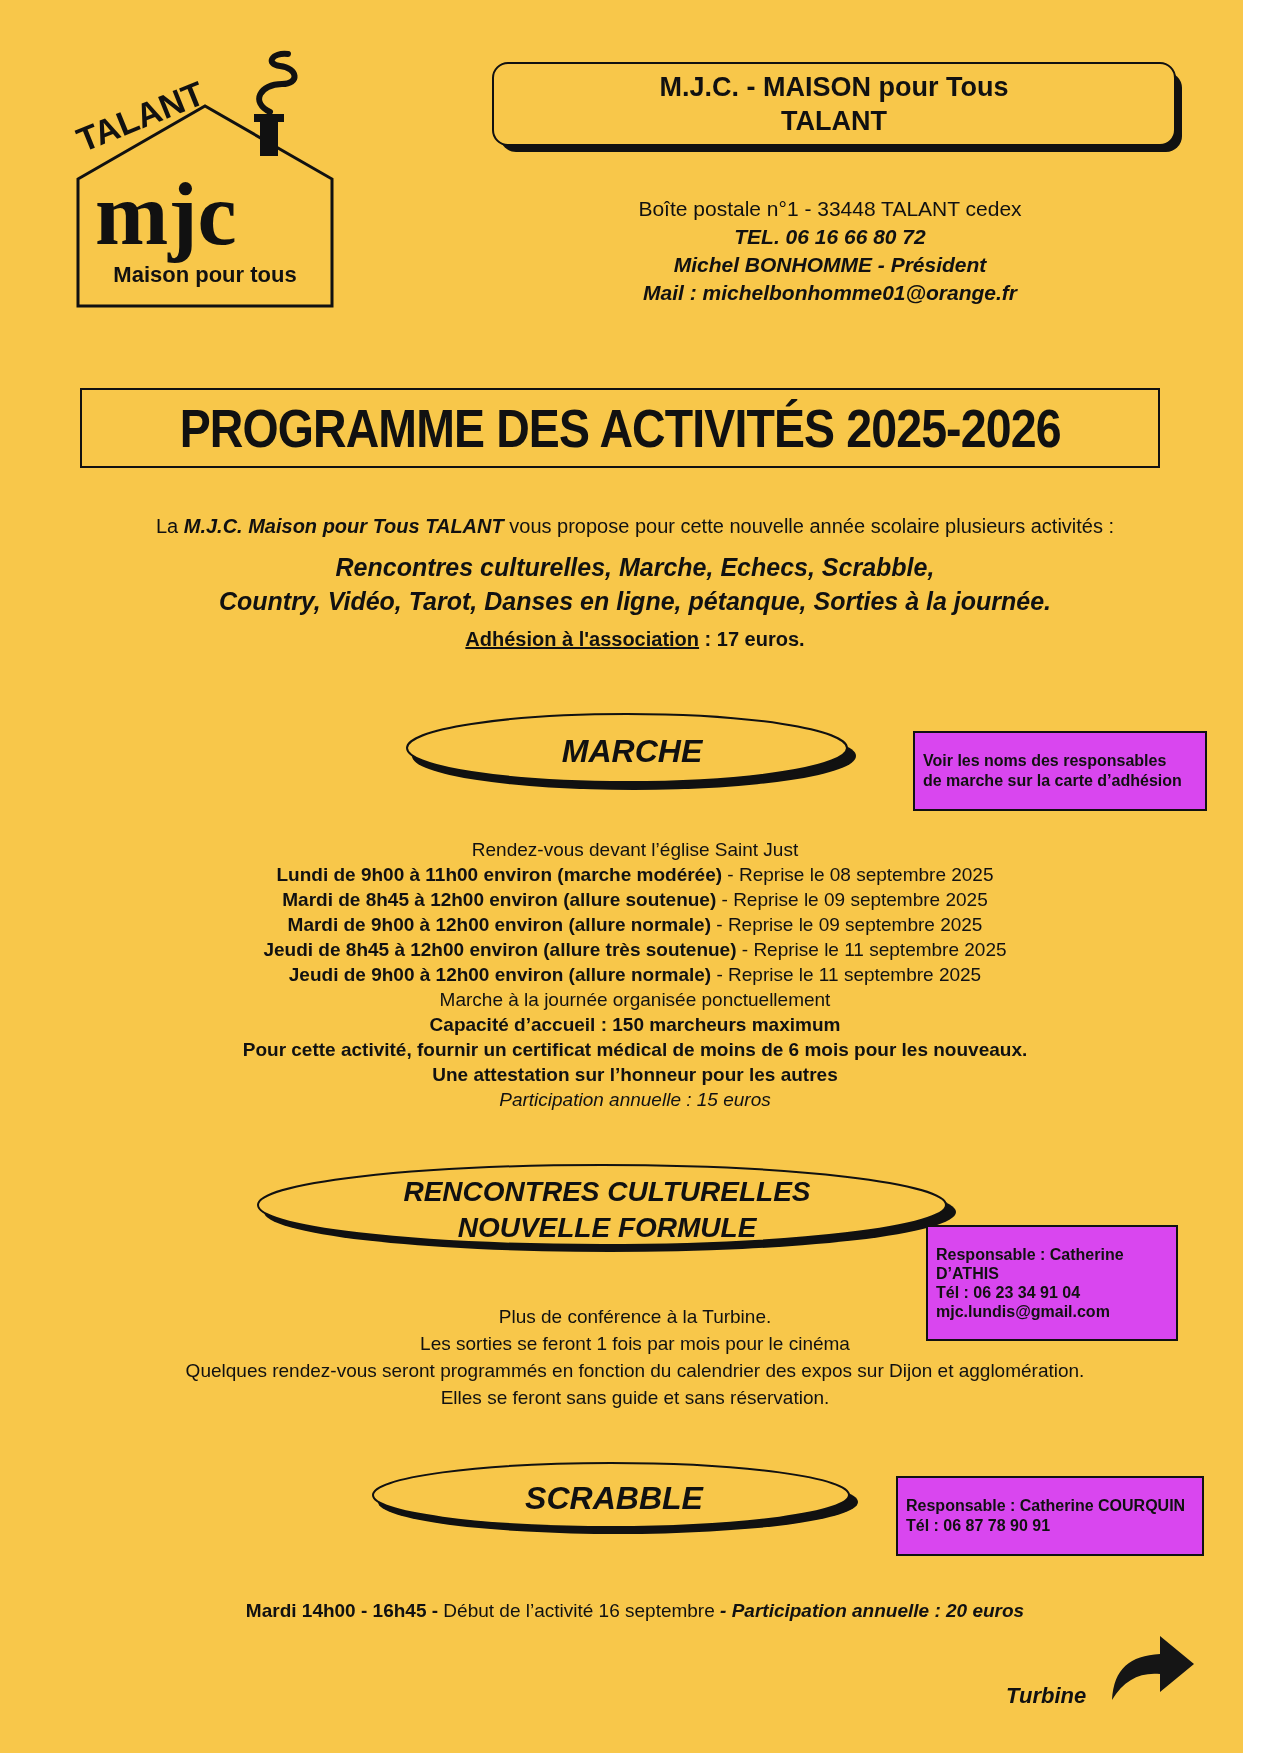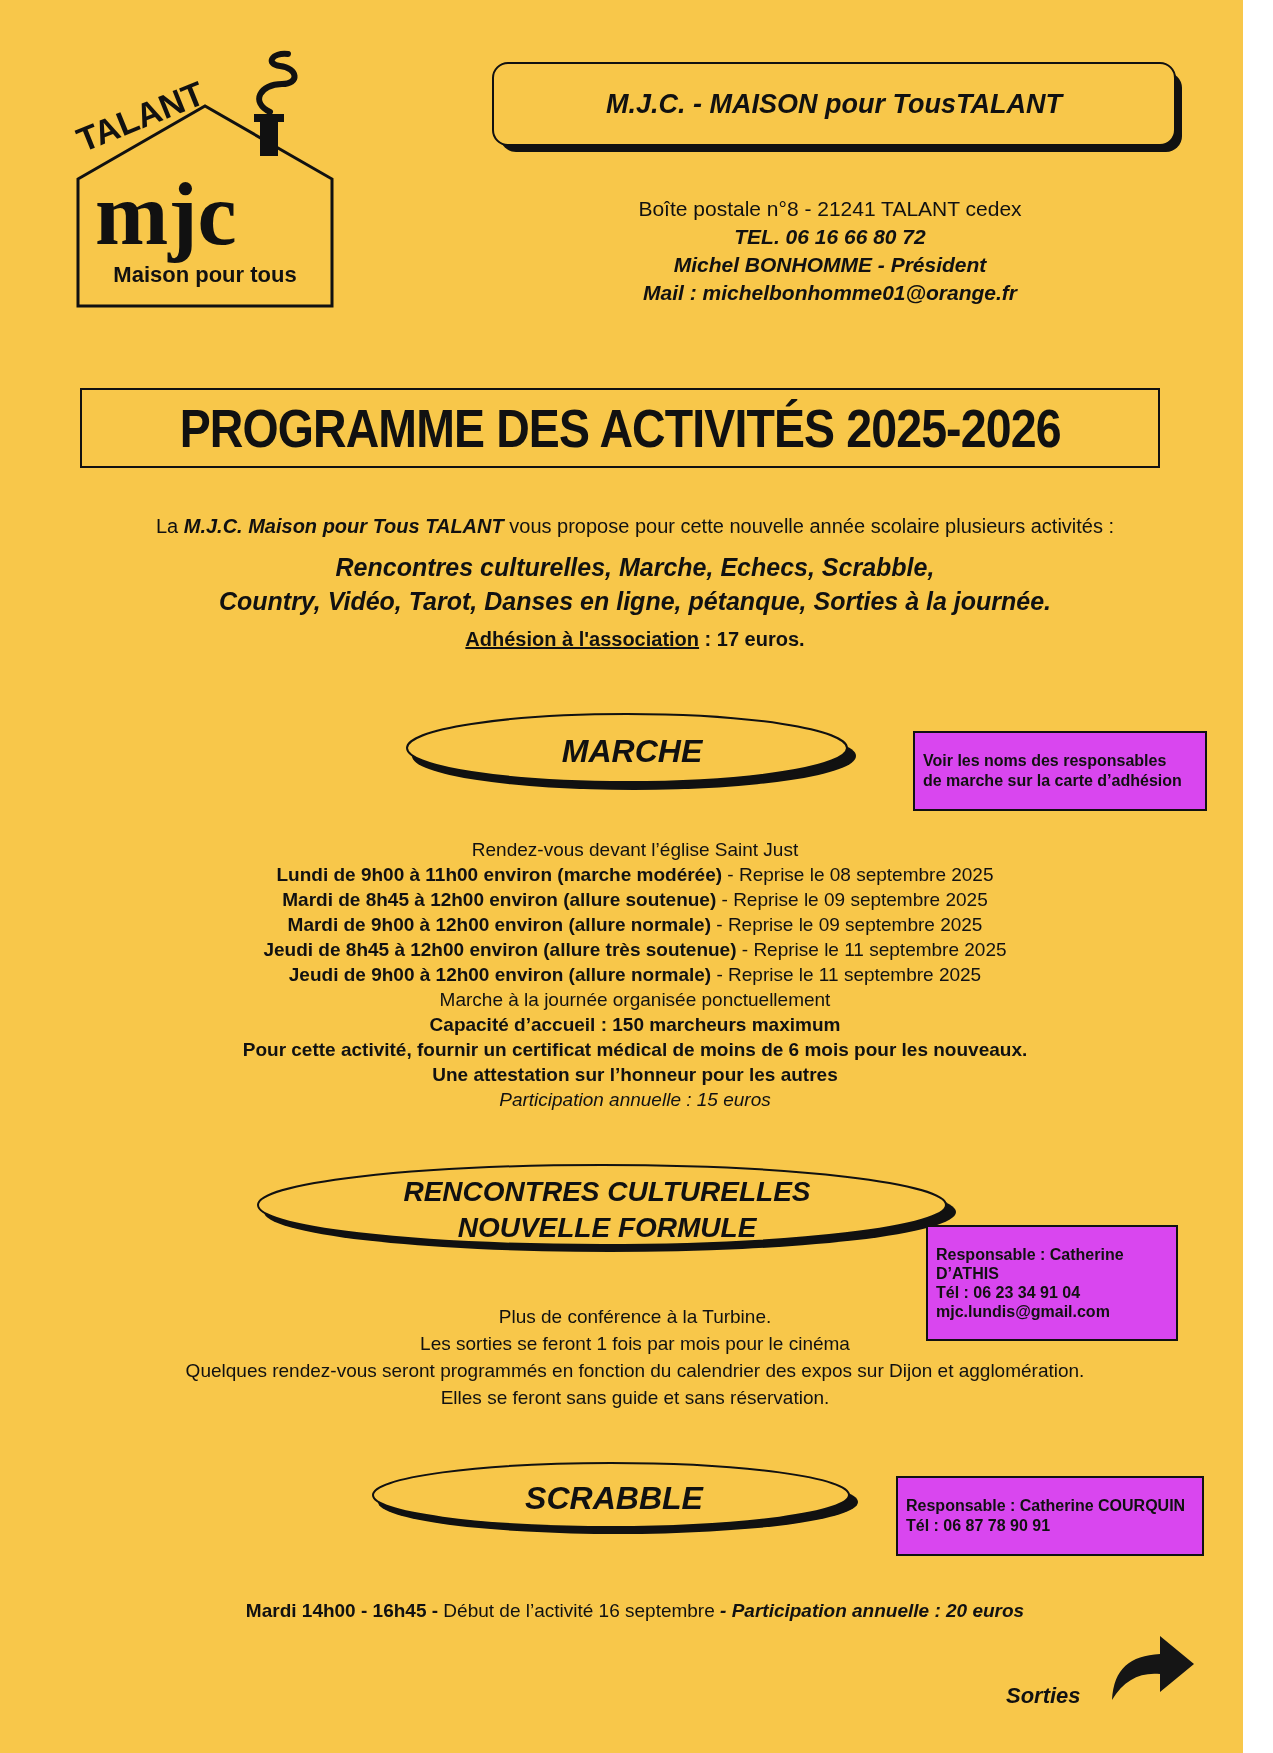--- a/index.html
+++ b/index.html
@@ -8,22 +8,22 @@
   .sheet { position:absolute; left:0; top:0; width:1243px; height:1753px; background:#F8C74A; }
   .abs { position:absolute; }
 
   
   .logo { left:60px; top:44px; width:290px; height:270px; }
   .logo-caption { position:absolute; left:0; top:218px; width:290px; text-align:center; font-weight:bold; font-size:22px; }
 
   
   .hdr-shadow { left:500px; top:72px; width:682px; height:80px; background:#111; border-radius:16px; }
   .hdr-box { left:492px; top:62px; width:680px; height:80px; background:#F8C74A; border:2px solid #111; border-radius:16px;
-             display:flex; justify-content:center; align-items:center;
-             font-weight:bold; font-style:italic; font-size:27px; line-height:34px;text-align:right; }
+             display:flex; flex-direction:column; justify-content:center; align-items:center;
+             font-weight:bold; font-size:27px; line-height:34px;text-align:right; }
 
   .contact { left:560px; top:195px; width:540px; text-align:center; font-size:21px; line-height:28px; }
   .contact .it { font-weight:bold; font-style:italic; }
 
   
   .title-box { left:80px; top:388px; width:1076px; height:76px; border:2px solid #111;
                display:flex; align-items:center; justify-content:center; }
   .title-box span { font-weight:bold; font-size:54px; letter-spacing:-1px; transform:scaleX(0.86); white-space:nowrap; }
 
   .intro { left:40px; top:515px; width:1190px; text-align:center; font-size:20px; }
@@ -67,21 +67,21 @@
   <div class="logo-caption">Maison pour tous</div>
 </div>
 
 <div class="abs hdr-shadow"></div>
 <div class="abs hdr-box">
   <div>M.J.C. - MAISON pour Tous</div>
   <div>TALANT</div>
 </div>
 
 <div class="abs contact">
-  <div>Boîte postale n°8 - 21241 TALANT cedex</div>
+  <div>Boîte postale n°1 - 33448 TALANT cedex</div>
   <div class="it">TEL. 06 16 66 80 72</div>
   <div class="it">Michel BONHOMME - Président</div>
   <div class="it">Mail : michelbonhomme01@orange.fr</div>
 </div>
 
 <div class="abs title-box">
   <span>PROGRAMME DES ACTIVITÉS 2025-2026</span>
 </div>
 
 <div class="abs intro">
@@ -153,18 +153,18 @@
 </div>
 <div class="resp" style="left:896px; top:1476px; width:308px;">
   <div>Responsable : Catherine COURQUIN</div>
   <div>Tél : 06 87 78 90 91</div>
 </div>
 
 <div class="abs lines" style="top:1590px;margin-top:8px;">
   <span class="b">Mardi 14h00 - 16h45 -</span><span> Début de l’activité 16 septembre </span><span class="b i">- Participation annuelle : 20 euros</span>
 </div>
 
-<div class="abs turn-text">Sorties</div>
+<div class="abs turn-text">Turbine</div>
 <div class="abs turn-arrow">
   <svg width="90" height="80" viewBox="0 0 90 80">
     <path d="M4,72 C6,40 22,28 52,26 L52,8 L86,36 L52,64 L52,46 C32,44 16,52 4,72 Z" fill="#151515"></path>
   </svg>
 </div>
 
 </body></html>

